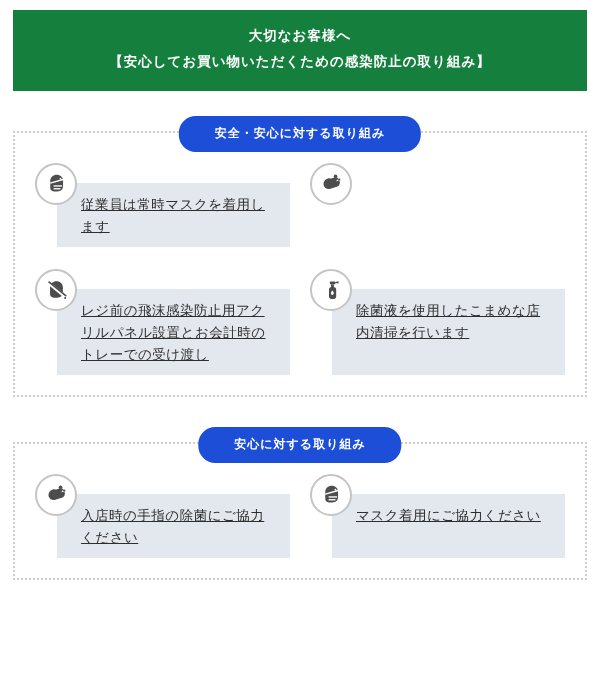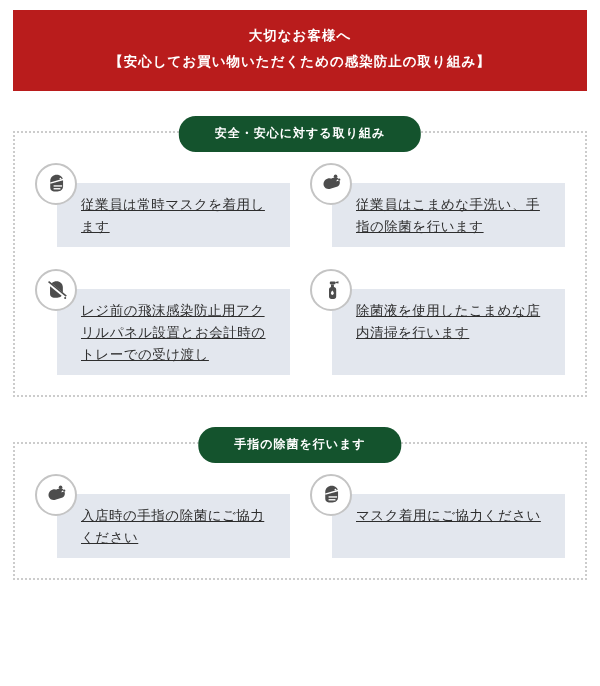--- a/index.html
+++ b/index.html
@@ -10,21 +10,21 @@
     margin: 0 auto;
     font-family: "Liberation Sans", "DejaVu Sans", sans-serif;
     color: #2e2e2e;
     overflow-x: hidden;
   }
   .page { width: 600px; padding-bottom: 14px; }
 
   
   .banner {
     margin: 10px 13px 0 13px;
-    background: #b91c1c;
+    background: #15803d;
     color: #ffffff;
     text-align: center;
     padding: 13px 10px 16px 10px;
     font-weight: bold;
   }
   .banner-line {
     font-size: 13.5px;
     line-height: 26px;
     letter-spacing: 1px;
   }
@@ -36,21 +36,21 @@
     border: 2px dotted #cccccc;
     padding: 30px 20px 20px 20px;
     background: #ffffff;
   }
   .panel:first-of-type { margin-top: 40px; }
   .pill {
     position: absolute;
     top: -17px;
     left: 50%;
     transform: translateX(-50%);
-    background: #14532d;
+    background: #1d4ed8;
     color: #ffffff;
     font-size: 12px;
     font-weight: bold;
     letter-spacing: 1px;
     padding: 9px 36px 10px 36px;
     border-radius: 17px;
     white-space: nowrap;
     z-index: 2;
   }
 
@@ -118,21 +118,20 @@
         <span class="icon-circle">
           <svg viewBox="0 0 24 24" width="25" height="25" aria-hidden="true">
             <g fill="#4d4d4d">
               <circle cx="15.9" cy="4.1" r="1.7"></circle>
               <circle cx="19.4" cy="7.4" r="1.1"></circle>
               <circle cx="12.7" cy="6.6" r=".8"></circle>
               <path d="M4.6 13.1c-.9-3 .9-6.1 3.9-6.9 1.4-.4 2.8-.2 4 .5.8-1 2-1.6 3.3-1.6 1.1 0 2.1.5 2.8 1.3l-2.3 2.5 3.3-.6c.6 1.2.6 2.7-.1 3.9-.5.9-1.4 1.6-2.4 1.9l-6.2 1.9c-2.6.8-5.5-.5-6.3-2.9z"></path>
             </g>
           </svg>
         </span>
-        <div class="text-box">従業員はこまめな手洗い、手指の除菌を行います</div>
       </div>
 
       <div class="item">
         <span class="icon-circle">
           <svg viewBox="0 0 24 24" width="25" height="25" aria-hidden="true">
             <path fill="#4d4d4d" d="M5.8 8.9C5.8 5.3 8.6 3 12.1 3c3.3 0 6 2.4 6 5.7v5.2c0 3-2.4 5-5.4 5H9.2c-2 0-3.4-1.5-3.4-3.5z"></path>
             <line x1="3.6" y1="4" x2="20.6" y2="18" stroke="#fff" stroke-width="3.2"></line>
             <line x1="4.4" y1="3.4" x2="21.4" y2="17.4" stroke="#4d4d4d" stroke-width="1.5"></line>
             <circle cx="20.3" cy="19.2" r="1" fill="#4d4d4d"></circle>
           </svg>
@@ -152,21 +151,21 @@
             <path fill="#fff" d="M12.8 12.1c.9 1.1 1.4 1.9 1.4 2.6 0 .8-.6 1.5-1.4 1.5s-1.4-.7-1.4-1.5c0-.7.5-1.5 1.4-2.6z"></path>
           </svg>
         </span>
         <div class="text-box">除菌液を使用したこまめな店内清掃を行います</div>
       </div>
 
     </div>
   </section>
 
   <section class="panel">
-    <div class="pill">手指の除菌を行います</div>
+    <div class="pill">安心に対する取り組み</div>
     <div class="grid">
 
       <div class="item">
         <span class="icon-circle">
           <svg viewBox="0 0 24 24" width="25" height="25" aria-hidden="true">
             <g fill="#4d4d4d">
               <circle cx="15.9" cy="4.1" r="1.7"></circle>
               <circle cx="19.4" cy="7.4" r="1.1"></circle>
               <circle cx="12.7" cy="6.6" r=".8"></circle>
               <path d="M4.6 13.1c-.9-3 .9-6.1 3.9-6.9 1.4-.4 2.8-.2 4 .5.8-1 2-1.6 3.3-1.6 1.1 0 2.1.5 2.8 1.3l-2.3 2.5 3.3-.6c.6 1.2.6 2.7-.1 3.9-.5.9-1.4 1.6-2.4 1.9l-6.2 1.9c-2.6.8-5.5-.5-6.3-2.9z"></path>

